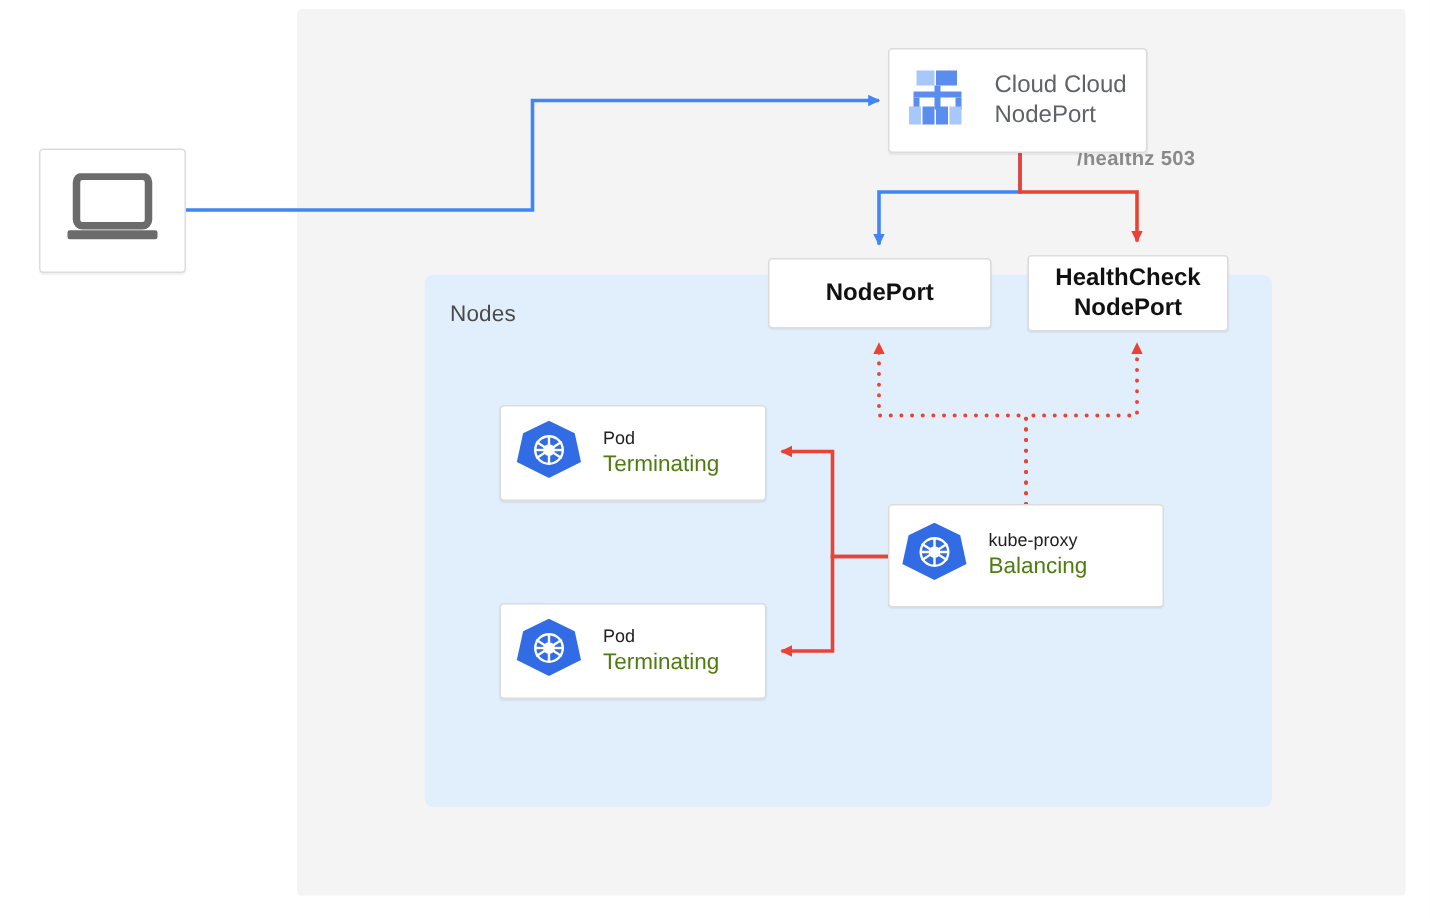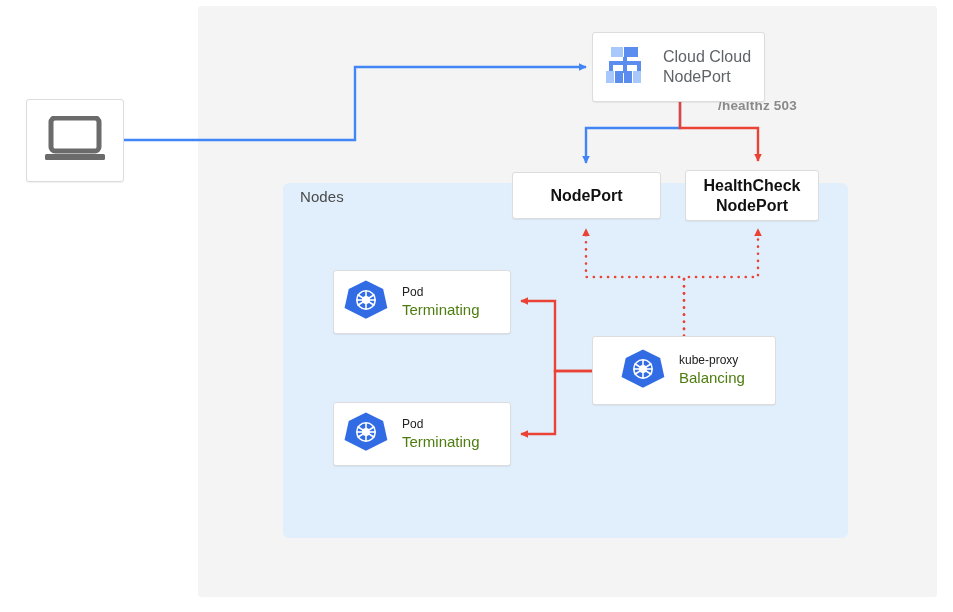--- a/index.html
+++ b/index.html
@@ -12,21 +12,21 @@
   
   .outer-panel{
     position:absolute;left:198px;top:6px;width:739px;height:591px;
     background:#f4f4f4;border-radius:3px;
   }
   .nodes-panel{
     position:absolute;left:283px;top:183px;width:565px;height:355px;
     background:#e1effc;border-radius:6px;
   }
   .nodes-label{
-    position:absolute;left:300px;top:188px;
+    position:absolute;left:300px;top:201px;
     font-size:15px;color:#4a4a4a;letter-spacing:.1px;
   }
 
   
   .card{
     position:absolute;background:#ffffff;border:1px solid #dcdcdc;
     border-radius:3px;box-sizing:border-box;
     box-shadow:0 1px 1px rgba(0,0,0,.06);
   }
   .card.icon-card{display:flex;align-items:center;}
@@ -42,21 +42,21 @@
     left:512px;top:172px;width:149px;height:47px;
     display:flex;align-items:center;justify-content:center;
   }
   .hcnodeport-box{
     left:685px;top:170px;width:134px;height:51px;
     display:flex;align-items:center;justify-content:center;
   }
   .np-label{font-size:16px;font-weight:bold;color:#111;text-align:center;line-height:1.25;}
   .pod-box-1{left:333px;top:270px;width:178px;height:64px;padding-left:10px;}
   .pod-box-2{left:333px;top:402px;width:178px;height:64px;padding-left:10px;}
-  .kubeproxy-box{left:592px;top:336px;width:184px;height:69px;padding-left:28px;}
+  .kubeproxy-box{left:592px;top:336px;width:184px;height:69px;padding-left:8px;}
 
   .k8s-ico{flex:0 0 auto;margin-right:14px;}
   .lb-ico{flex:0 0 auto;margin-right:16px;}
 
   
   .healthz-label{
     position:absolute;left:690px;top:98px;
     font-size:13.5px;font-weight:bold;color:#8a8a8a;letter-spacing:.2px;margin-left:28px;
   }
 

